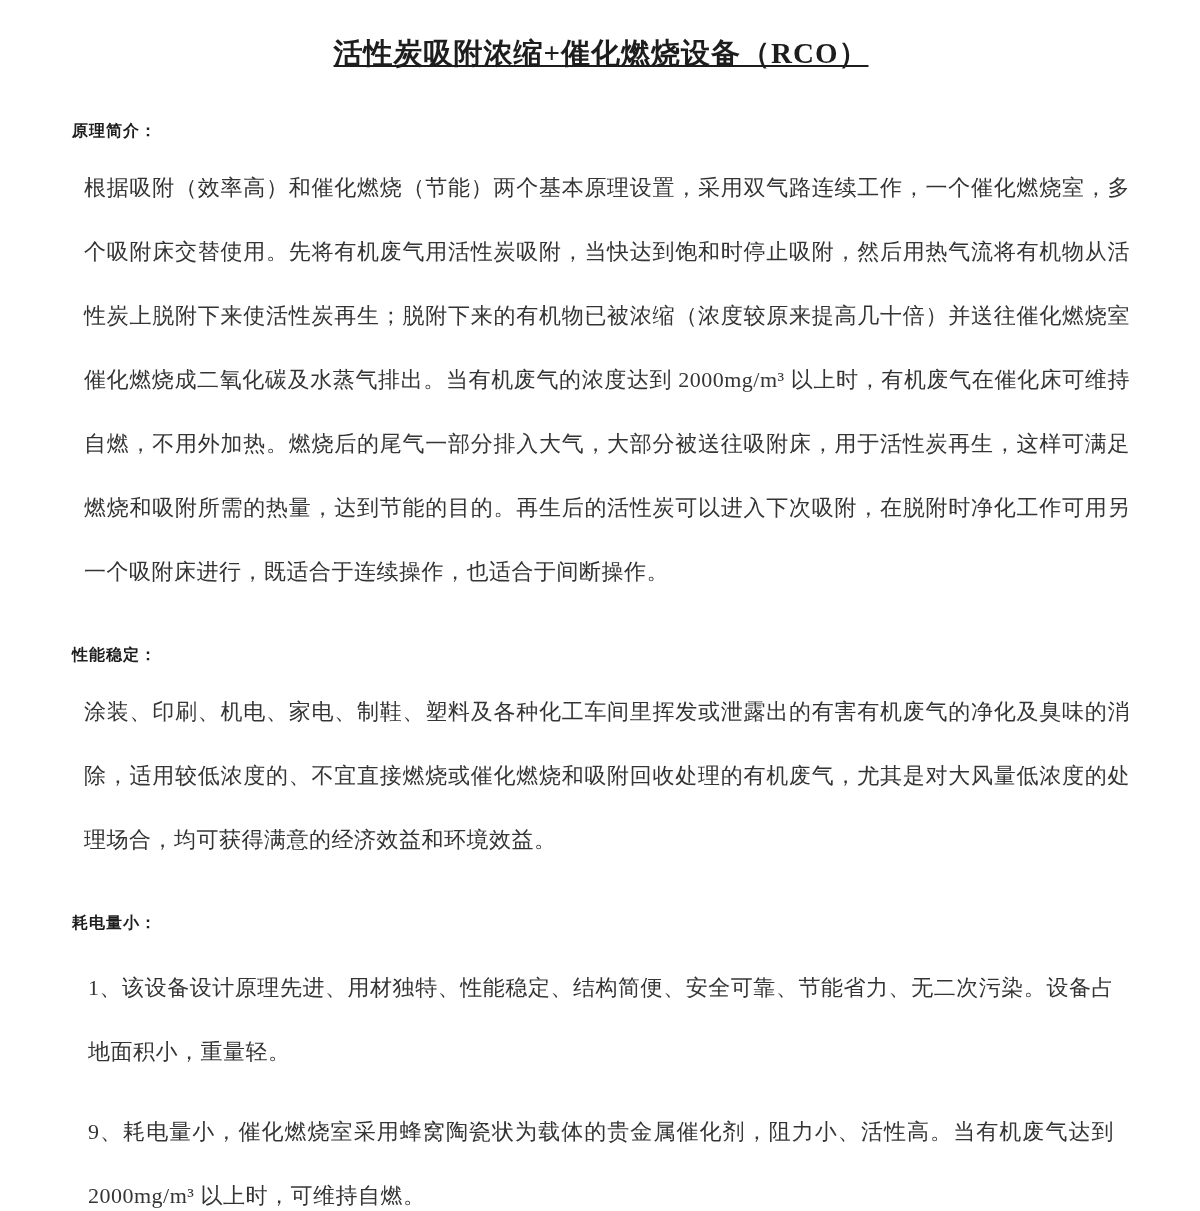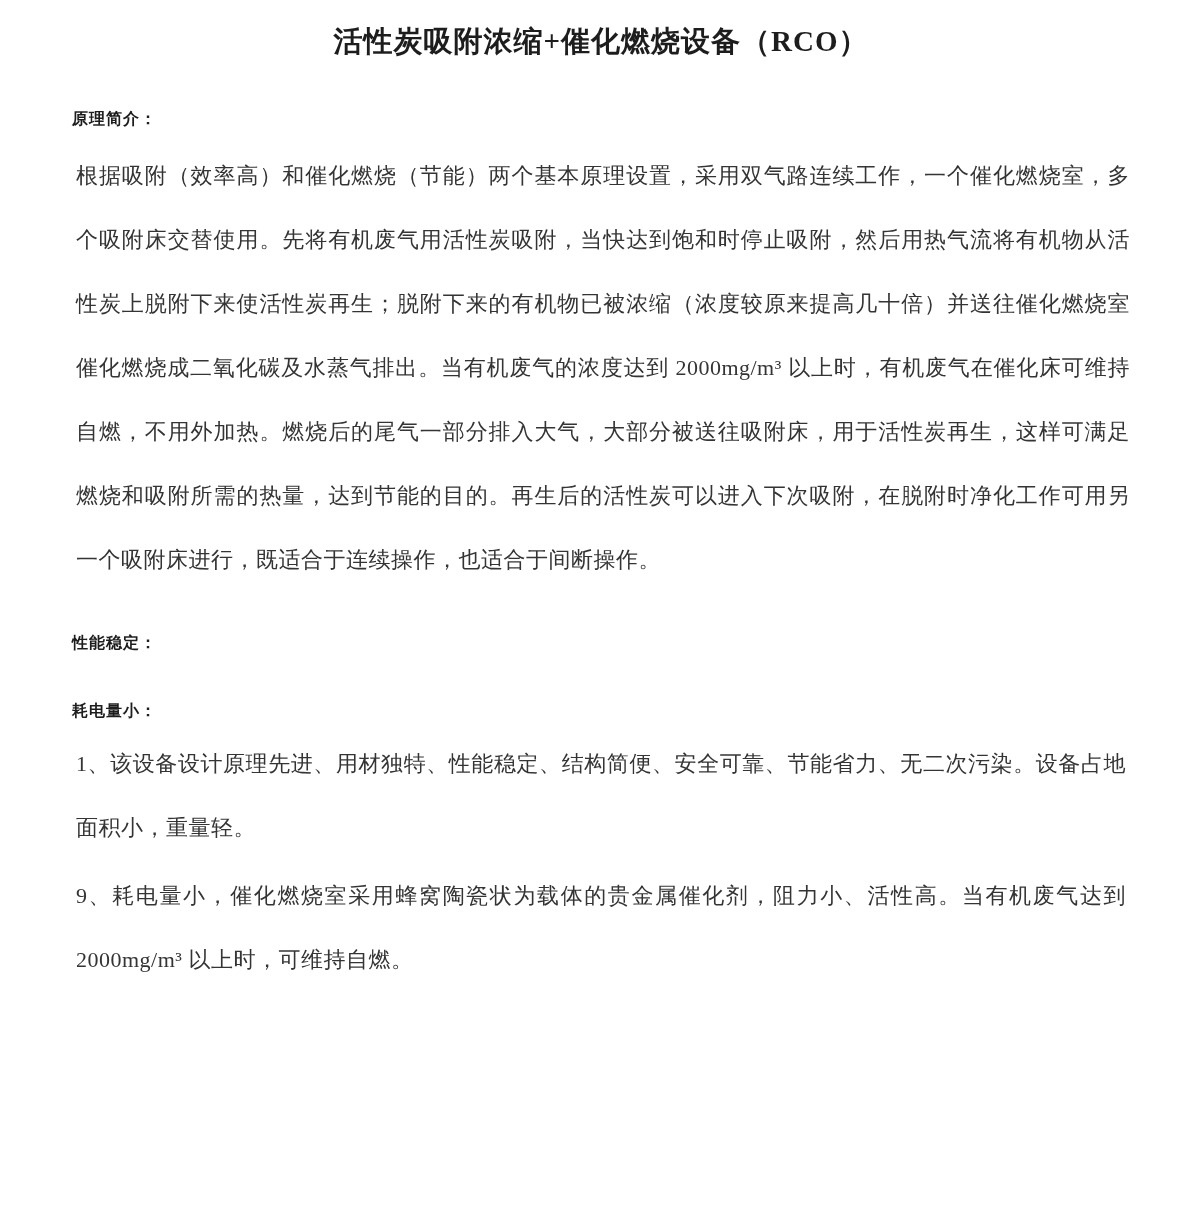--- a/index.html
+++ b/index.html
@@ -11,64 +11,66 @@
     position: relative;
     width: 1200px;
     min-height: 1211px;
     box-sizing: border-box;
     background: #ffffff;
     padding: 20px 70px 48px 72px;
     font-family: "Liberation Serif", "DejaVu Serif", serif;
     color: #343434;
   }
   .doc-title {
-    margin: 0;
+    margin: 12px;
     padding: 0 0 6px 0;
     font-size: 29px;
     line-height: 42px;
     font-weight: 700;
     text-align: center;
     color: #1d1d1d;
     letter-spacing: 1px;
+    text-decoration: underline;
   }
   .section-heading {
     margin: 34px 0 0 0;
     font-size: 16px;
     line-height: 34px;
     font-weight: 700;
     color: #1d1d1d;
     letter-spacing: 1px;
   }
   .para {
-    margin: 8px 0 0 4px;
+    margin: 8px 0 0 12px;
     font-size: 22px;
     line-height: 64px;
     text-align: justify;
     letter-spacing: 0.5px;
     color: #343434;
   }
   .para.item {
-    margin: 4px;
+    margin: 16px;
   }
   section { display: block; }
 </style>
 </head>
 <body>
 
 <div class="page">
 
   <h1 class="doc-title">活性炭吸附浓缩+催化燃烧设备（RCO）</h1>
 
   <section>
     <h2 class="section-heading">原理简介：</h2>
     <p class="para">根据吸附（效率高）和催化燃烧（节能）两个基本原理设置，采用双气路连续工作，一个催化燃烧室，多个吸附床交替使用。先将有机废气用活性炭吸附，当快达到饱和时停止吸附，然后用热气流将有机物从活性炭上脱附下来使活性炭再生；脱附下来的有机物已被浓缩（浓度较原来提高几十倍）并送往催化燃烧室催化燃烧成二氧化碳及水蒸气排出。当有机废气的浓度达到 2000mg/m³ 以上时，有机废气在催化床可维持自燃，不用外加热。燃烧后的尾气一部分排入大气，大部分被送往吸附床，用于活性炭再生，这样可满足燃烧和吸附所需的热量，达到节能的目的。再生后的活性炭可以进入下次吸附，在脱附时净化工作可用另一个吸附床进行，既适合于连续操作，也适合于间断操作。</p>
   </section>
 
   <section>
     <h2 class="section-heading">性能稳定：</h2>
+    <p class="para">涂装、印刷、机电、家电、制鞋、塑料及各种化工车间里挥发或泄露出的有害有机废气的净化及臭味的消除，适用较低浓度的、不宜直接燃烧或催化燃烧和吸附回收处理的有机废气，尤其是对大风量低浓度的处理场合，均可获得满意的经济效益和环境效益。</p>
   </section>
 
   <section>
     <h2 class="section-heading">耗电量小：</h2>
     <p class="para item">1、该设备设计原理先进、用材独特、性能稳定、结构简便、安全可靠、节能省力、无二次污染。设备占地面积小，重量轻。</p>
     <p class="para item">9、耗电量小，催化燃烧室采用蜂窝陶瓷状为载体的贵金属催化剂，阻力小、活性高。当有机废气达到 2000mg/m³ 以上时，可维持自燃。</p>
   </section>
 
 </div>
 

